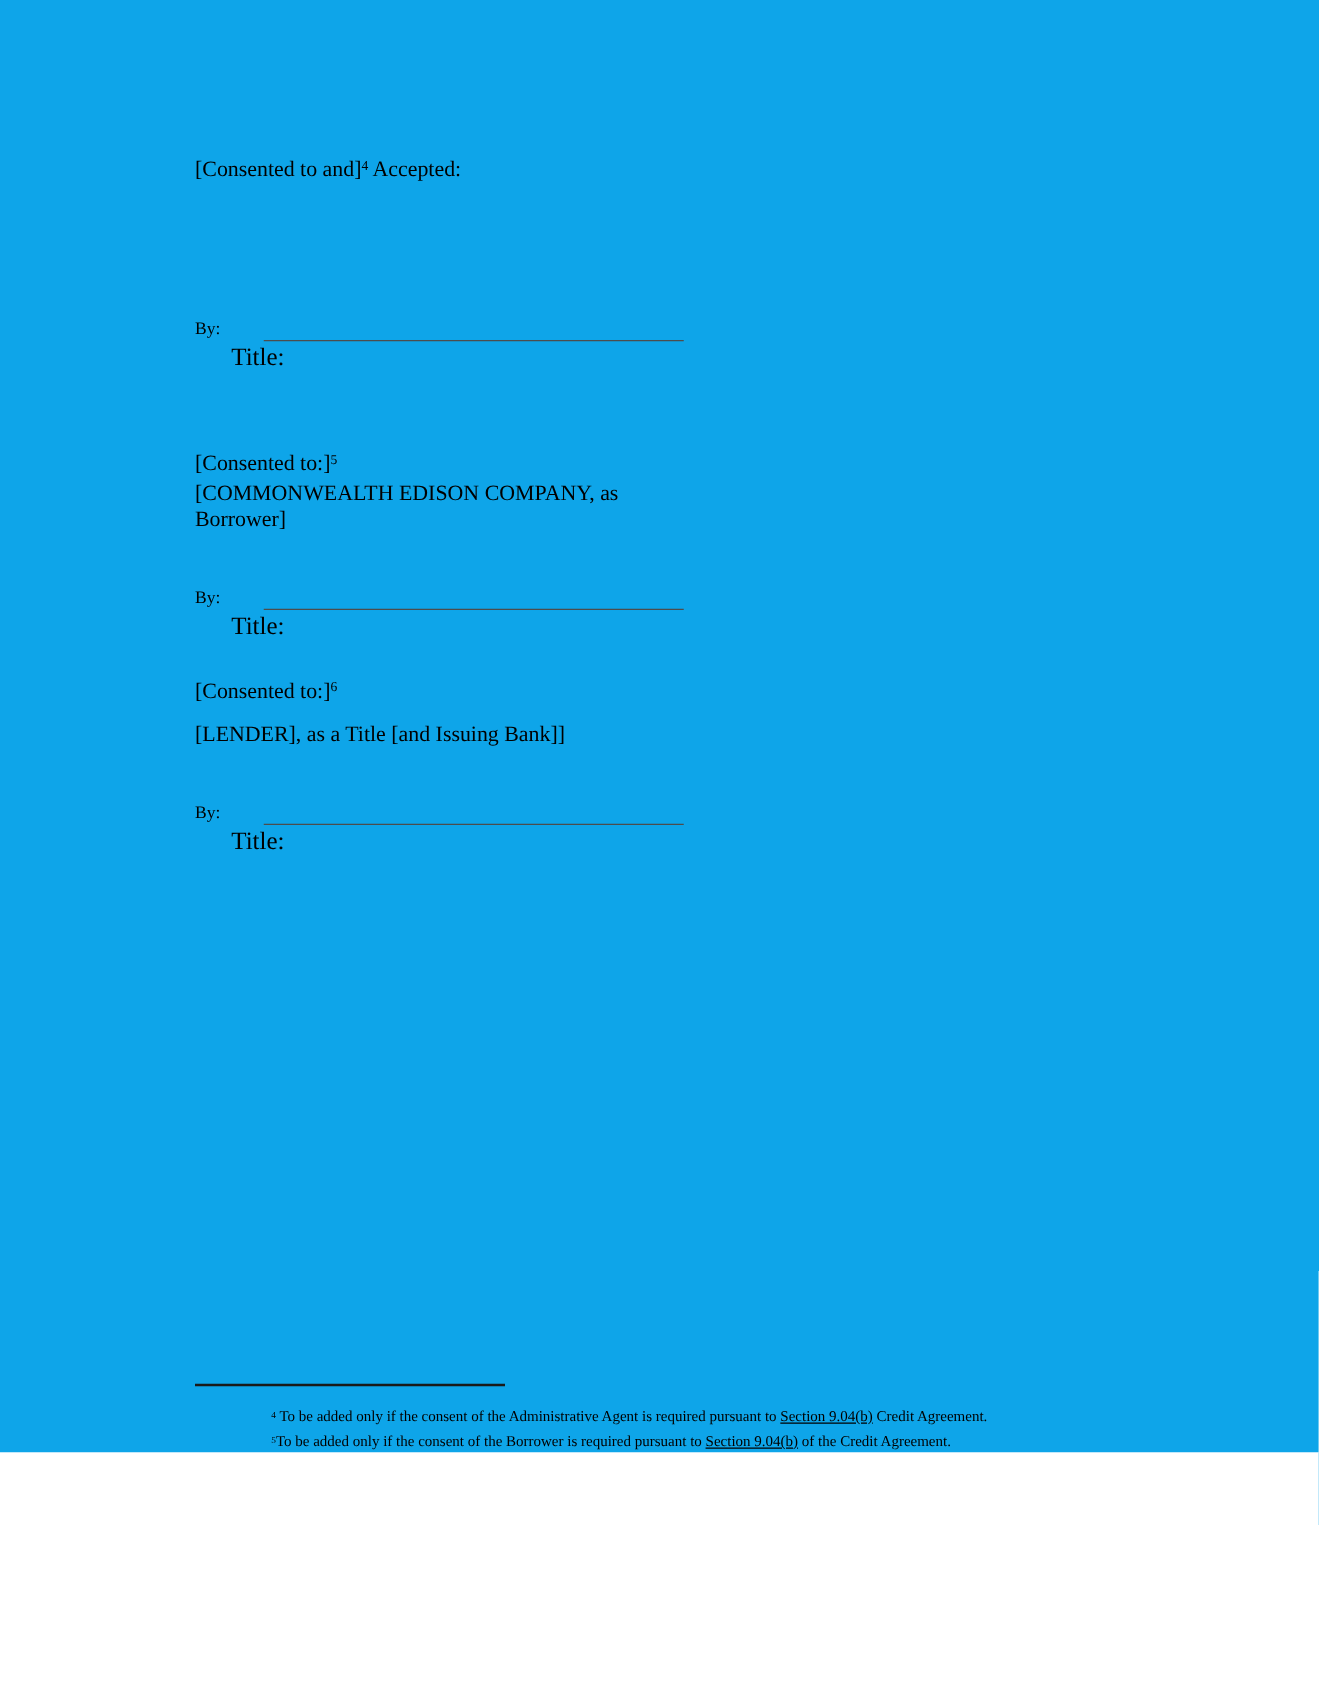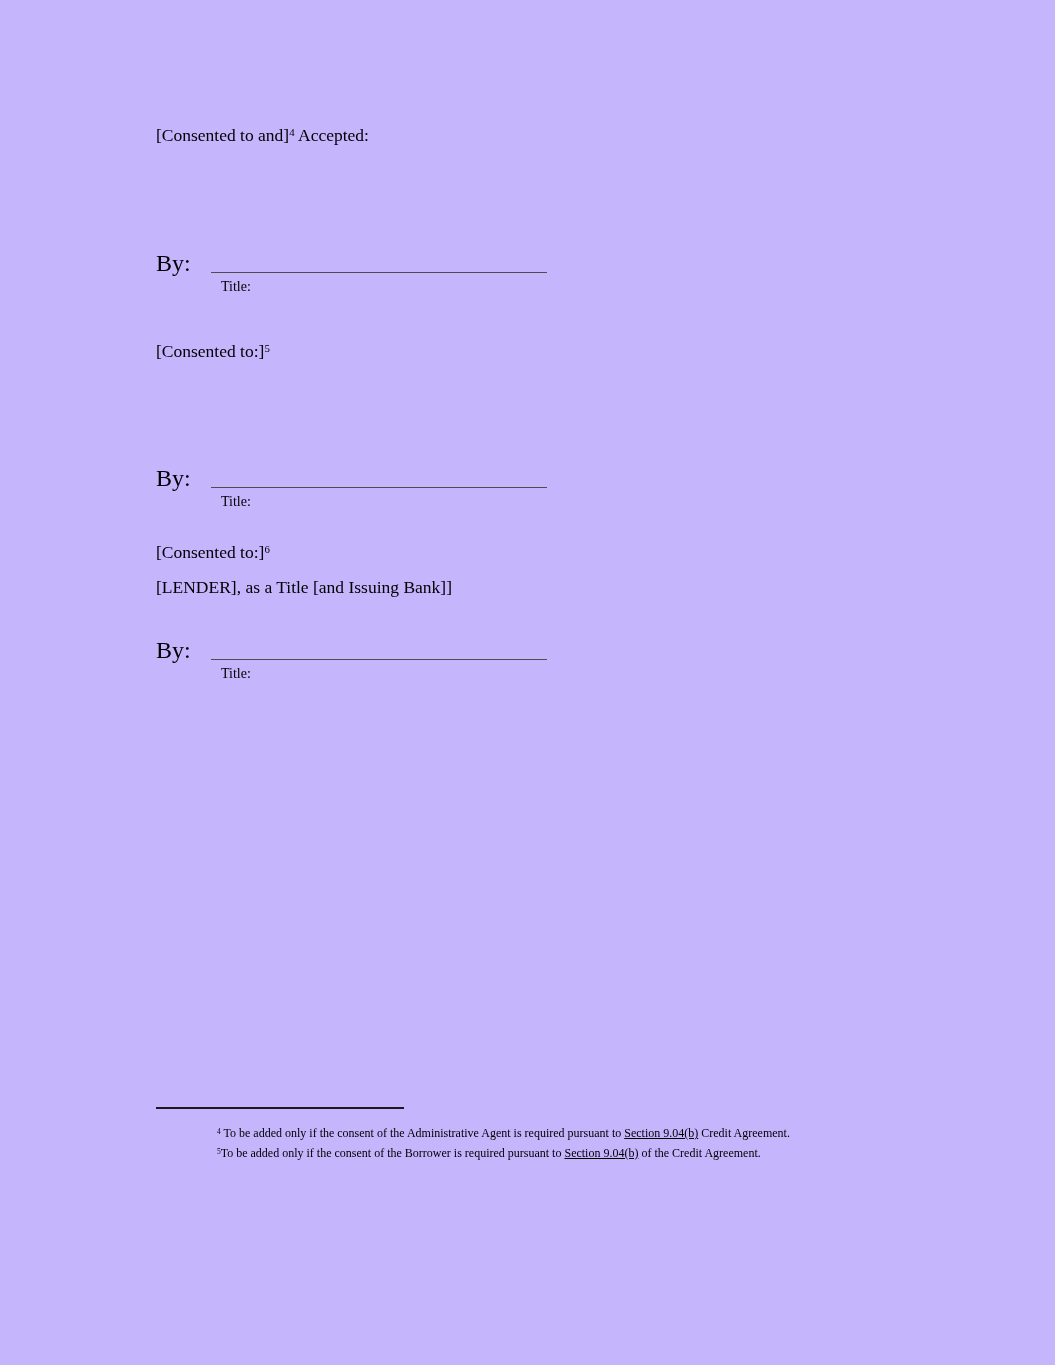--- a/index.html
+++ b/index.html
@@ -3,22 +3,22 @@
 <meta charset="utf-8">
 <style>
   html, body {
     margin: 0;
     padding: 0;
     background: #ffffff;
   }
   .page {
     position: relative;
     width: 1055px;
-    height: 1365px;
-    background: #c4b5fd;
+    height: 1162px;
+    background: #0ea5e9;
     color: #000000;
     font-family: "Liberation Serif", "DejaVu Serif", serif;
     overflow: hidden;
   }
   .abs { position: absolute; left: 156px; }
   p { margin: 0; }
   .line {
     font-size: 17.5px;
     line-height: 21px;
     white-space: nowrap;
@@ -27,36 +27,36 @@
     font-size: 0.62em;
     line-height: 0;
     vertical-align: baseline;
     position: relative;
     top: -0.45em;
   }
   .sig-block { width: 744px; }
   .sig-row {
     display: flex;
     height: 20px;
-    font-size: 24px;
+    font-size: 14px;
     line-height: 21px;
   }
   .by-label {
     display: inline-block;
     width: 55px;
   }
   .sig-line {
     display: inline-block;
     width: 336px;
     border-bottom: 1.5px solid #4d4d4d;
   }
   .title-row {
-    margin-left: 65px;
+    margin-left: 29px;
     margin-top: 3px;
-    font-size: 14px;
+    font-size: 20px;
     line-height: 21px;
   }
   .footnotes {
     position: absolute;
     left: 156px;
     top: 1107px;
     width: 744px;
   }
   .fn-separator {
     width: 248px;
@@ -82,22 +82,23 @@
   <div class="sig-block abs" style="top:253px">
     <div class="sig-row">
       <span class="by-label">By:</span>
       <span class="sig-line"></span>
     </div>
     <div class="title-row">
       <span>Title:</span>
     </div>
   </div>
 
-  <p class="line abs" style="top:341px"><span>[Consented to:]</span><sup class="fnref">5</sup></p>
+  <p class="line abs" style="top:360px"><span>[Consented to:]</span><sup class="fnref">5</sup></p>
 
+  <p class="line abs" style="top:384px"><span>[COMMONWEALTH EDISON COMPANY, as</span><br><span>Borrower]</span></p>
 
   <div class="sig-block abs" style="top:468px">
     <div class="sig-row">
       <span class="by-label">By:</span>
       <span class="sig-line"></span>
     </div>
     <div class="title-row">
       <span>Title:</span>
     </div>
   </div>

